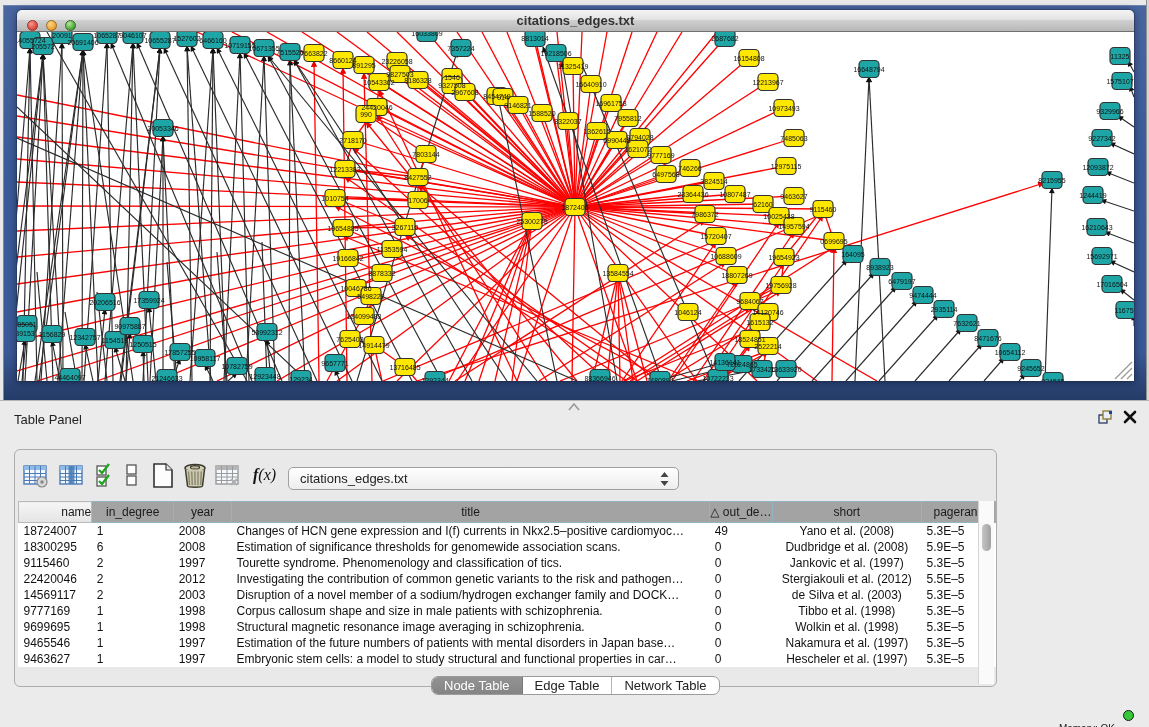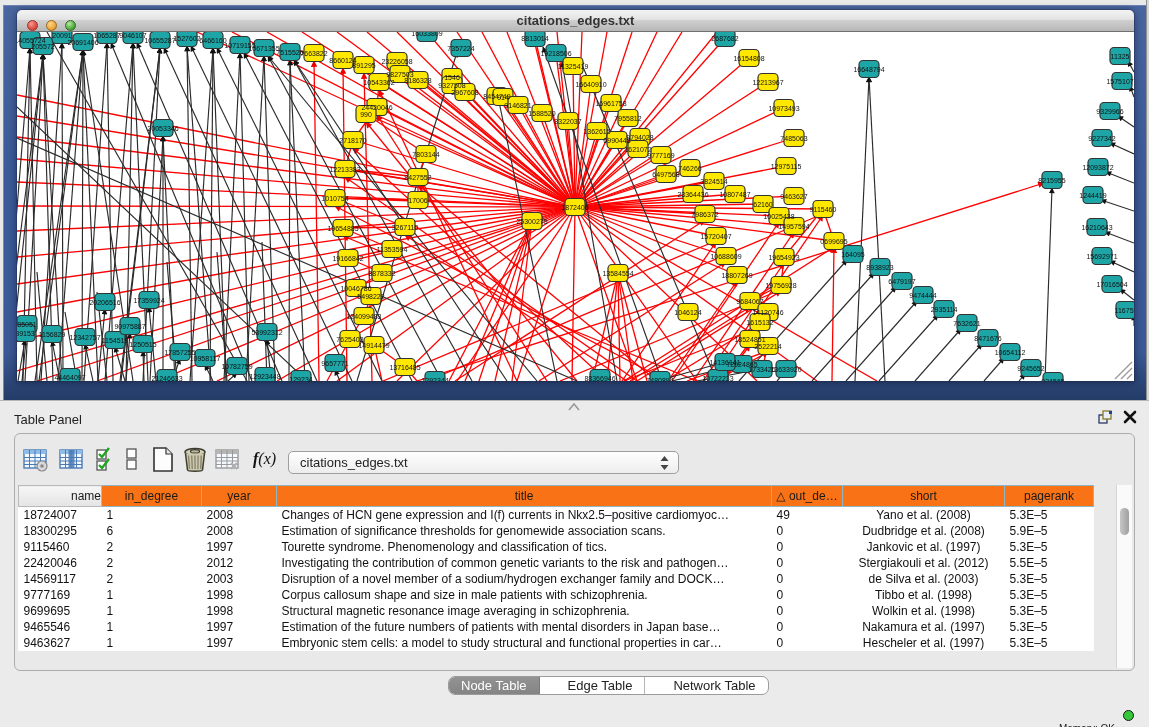--- a/index.html
+++ b/index.html
@@ -12,35 +12,35 @@
  background:linear-gradient(180deg,#f4f4f4 0%,#e3e3e3 45%,#cfcfcf 50%,#b7b7b7 100%);
  border-bottom:1px solid #6f6f6f;}
 #tbar .ti{position:absolute;top:3px;width:100%;text-align:center;font-size:13px;
  font-weight:bold;color:#333;}
 .tl{position:absolute;top:9.5px;width:11px;height:11px;border-radius:50%;}
 #rightpanel{position:absolute;left:1146px;top:0;width:3px;height:727px;background:#d6d6d6;
  border-left:1px solid #8f8f8f;}
 #tablepanel{position:absolute;left:0;top:400px;width:1149px;height:327px;
  background:#ebebeb;border-top:1px solid #b5b5b5;}
 #tp-title{position:absolute;left:14px;top:11px;font-size:13px;color:#222;}
-#panel{position:absolute;left:14px;top:32px;width:1121px;height:238px;
+#panel{position:absolute;left:14px;top:48px;width:983px;height:238px;
  border:1px solid #adadad;border-radius:6px;background:#e9e9e9;}
 #ddl{position:absolute;left:273px;top:17px;width:391px;height:23px;border:1px solid #9f9f9f;
  border-radius:5px;background:linear-gradient(180deg,#ffffff,#ededed);
  font-size:13px;color:#222;line-height:21px;padding-left:11px;}
 #ddl .arr{position:absolute;right:8px;top:1px;font-size:11px;color:#333;letter-spacing:0;}
 table.grid{position:absolute;left:3px;top:51px;border-collapse:collapse;table-layout:fixed;
  font-size:12px;color:#111;background:#fff;}
-table.grid th{background:#f97316;border:1px solid #8fb6c6;font-weight:normal;
+table.grid th{background:#a3a3a3;border:1px solid #8fb6c6;font-weight:normal;
  font-size:12px;color:#1a1a1a;height:21px;padding:0;}
 table.grid th.first{background:linear-gradient(180deg,#f6f6f6,#e4e4e4);border:1px solid #b9b9b9;text-align:right;}
 table.grid td{height:16px;padding:0 0 0 5px;white-space:nowrap;overflow:hidden;}
-#tabs{position:absolute;left:448px;top:275px;height:19px;display:flex;
+#tabs{position:absolute;left:431px;top:275px;height:19px;display:flex;
  border:1px solid #9b9b9b;border-radius:7px;overflow:hidden;background:#fff;
- font-size:13px;line-height:17px;color:#222;gap:16px;}
+ font-size:13px;line-height:17px;color:#222;}
 #tabs div{padding:0 12px;border-right:1px solid #b5b5b5;}
 #tabs div.sel{background:linear-gradient(180deg,#939393,#848484);color:#fff;border-right:1px solid #7a7a7a;}
 #tabs div:last-child{border-right:none;}
 #mem{position:absolute;right:34px;top:322px;font-size:10px;color:#222;}
 #memdot{position:absolute;right:15px;top:309px;width:11px;height:11px;border-radius:50%;
  background:#35c93a;border:1px solid #1b1b1b;}
 #scroll{position:absolute;right:2px;top:51px;width:16px;height:183px;background:#fafafa;
  border-left:1px solid #d5d5d5;}
 #thumb{position:absolute;left:3px;top:23px;width:9px;height:27px;border-radius:5px;
  background:linear-gradient(90deg,#c6c6c6,#9f9f9f);}

